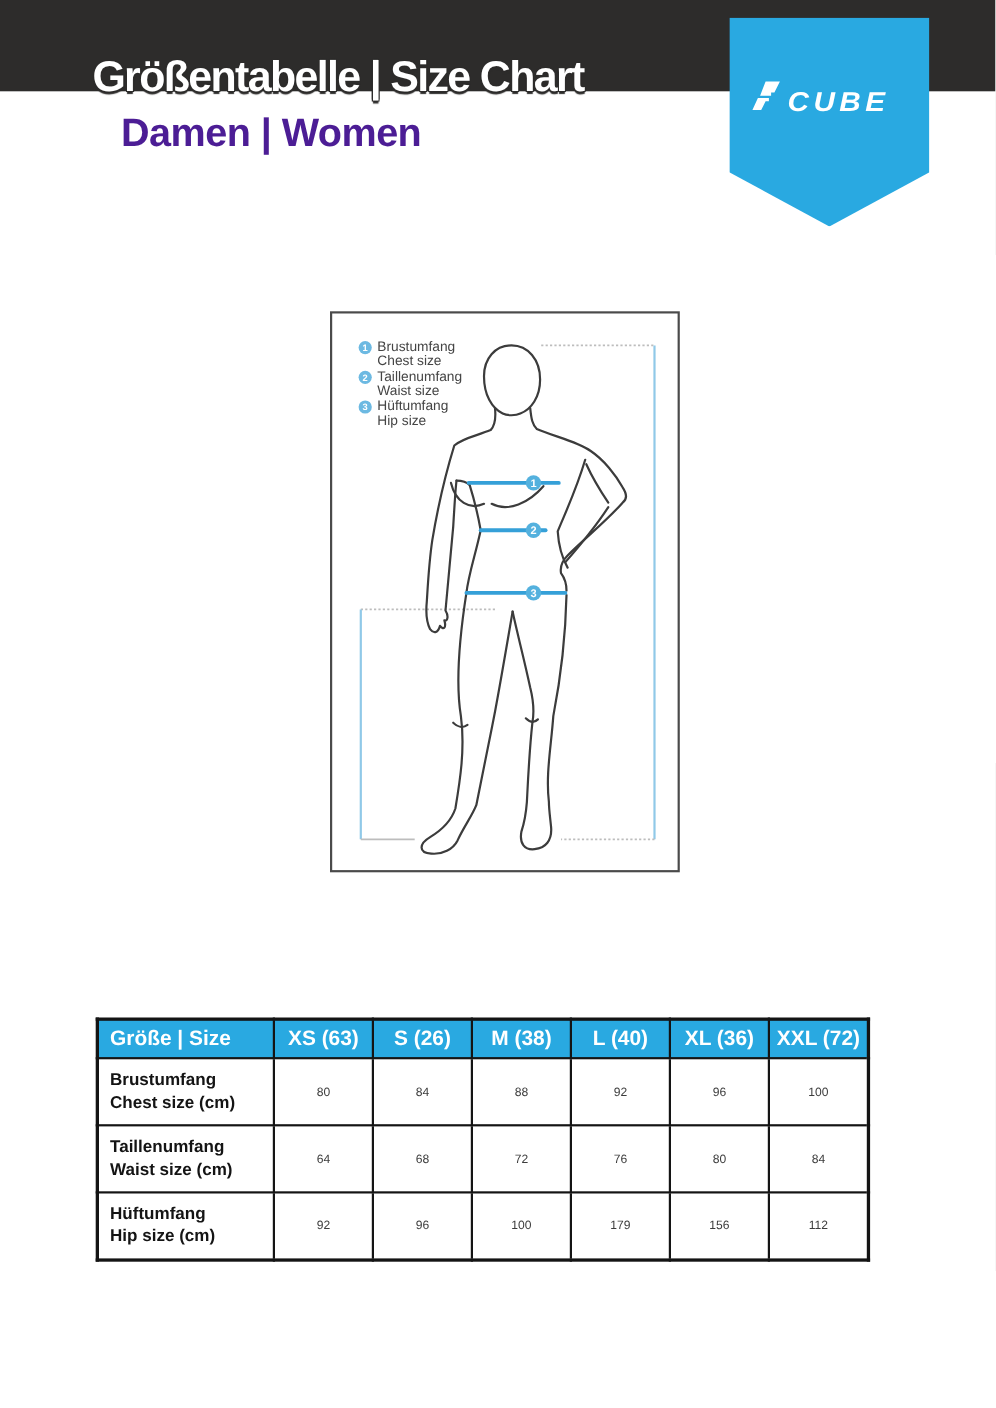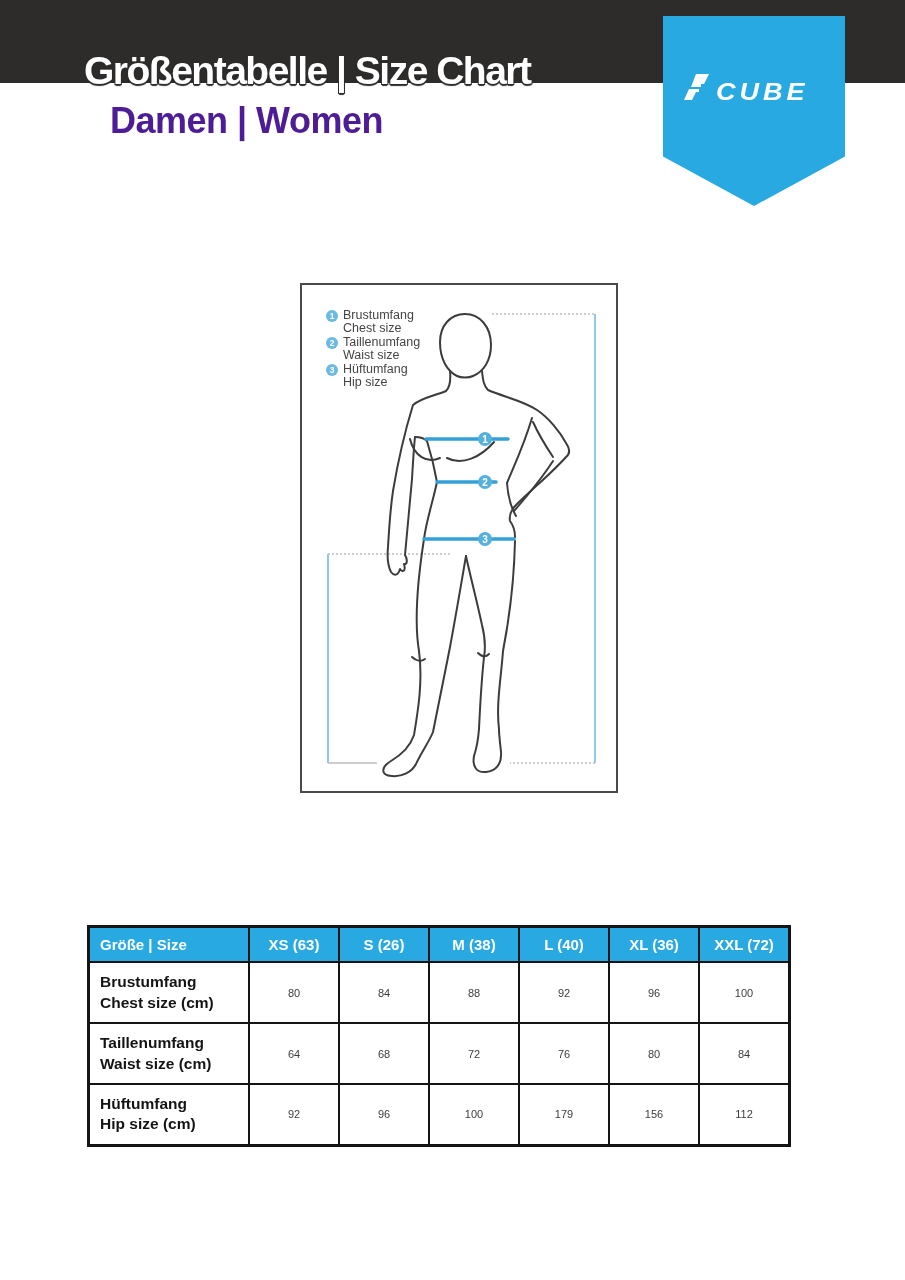--- a/index.html
+++ b/index.html
@@ -29,21 +29,21 @@
   .legend{position:absolute;left:24px;top:24px;z-index:2;}
   .legend-item{display:flex;margin-bottom:1px;}
   .legend-num{flex:0 0 12px;height:12px;margin-top:1px;border-radius:50%;background:#6cb9e2;
               color:#ffffff;font-size:8.5px;font-weight:bold;line-height:12px;text-align:center;}
   .legend-text{margin-left:5px;font-size:12.5px;line-height:13px;color:#454545;}
 
   
   .size-table{position:absolute;left:87px;top:925px;border-collapse:collapse;
               border:3px solid #141414;}
   .size-table th,.size-table td{border:2px solid #141414;}
-  .size-table th{background:#29a9e1;color:#ffffff;font-size:15px;font-weight:bold;
+  .size-table th{background:#29a9e1;color:#ffffff;font-size:19px;font-weight:bold;
                  height:31px;width:86px;text-align:center;}
   .size-table th.first{width:147px;text-align:left;padding-left:10px;}
   .size-table tr.data{height:61px;}
   .size-table td.label{font-weight:bold;font-size:15.5px;color:#141414;
                        padding-left:10px;line-height:1.3;}
   .size-table td.value{text-align:center;font-size:11px;color:#3c3c3c;}
 </style>
 </head>
 <body>
 

